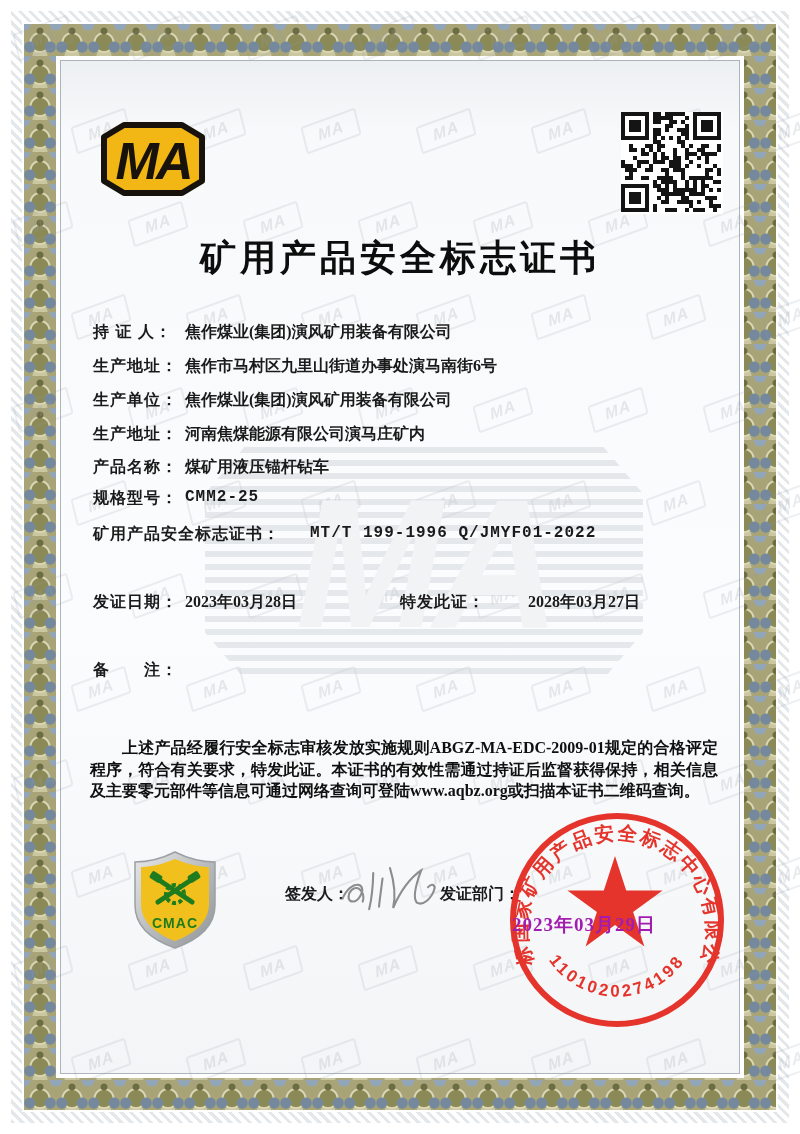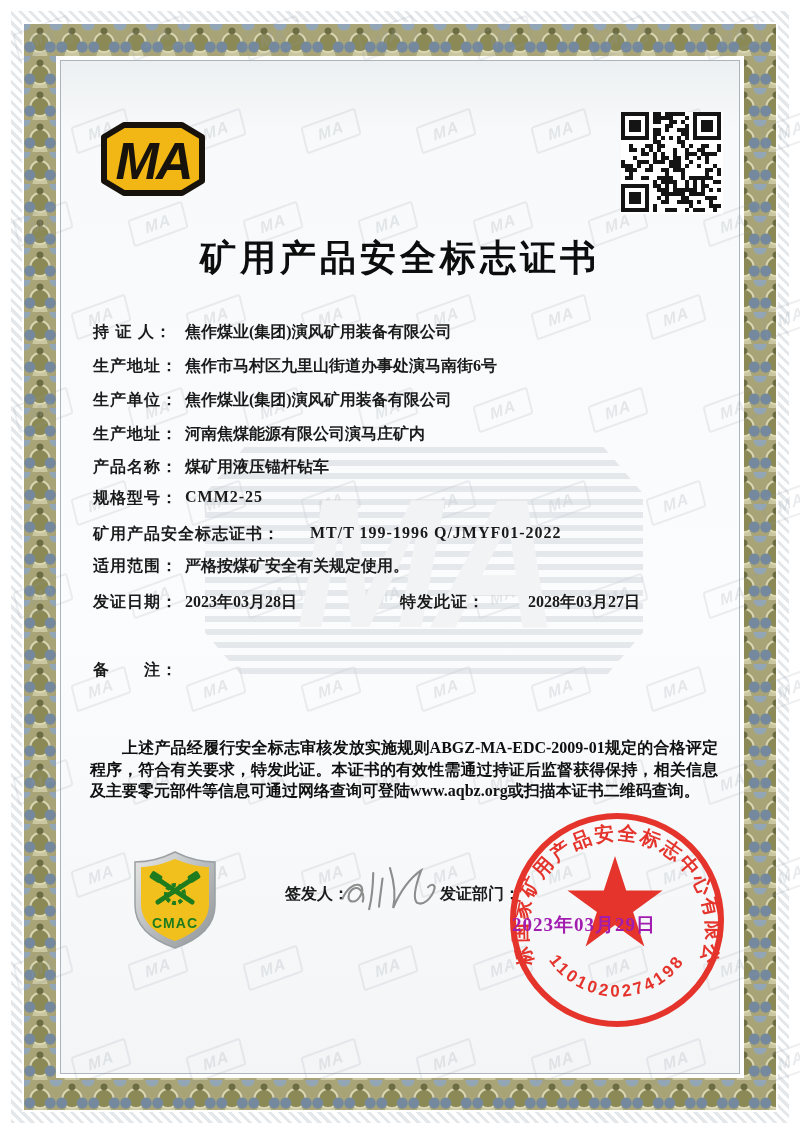--- a/index.html
+++ b/index.html
@@ -42,21 +42,21 @@
   .serial{position:absolute;left:0;right:0;top:142px;text-align:center;
      font-family:"Liberation Serif","DejaVu Serif",serif;font-size:18px;color:#111;}
   .serial .val{font-size:20px;margin-left:10px;}
   .cert-title{position:absolute;left:0;right:0;top:234px;text-align:center;
      font-family:"Liberation Serif","DejaVu Serif",serif;font-weight:900;
      font-size:36px;letter-spacing:4px;color:#0d0d0d;}
   .frow{position:absolute;left:0;right:0;height:24px;font-size:16px;}
   .flab{position:absolute;left:93px;font-weight:700;letter-spacing:1px;}
   .fval{position:absolute;left:185px;font-weight:700;
      font-family:"Liberation Serif","DejaVu Serif",serif;text-align:center;}
-  .fval.latin{font-family:Liberation Serif, serif;letter-spacing:1px;}
+  .fval.latin{font-family:Liberation Mono, monospace;letter-spacing:1px;}
   .statement{position:absolute;left:90px;top:737px;width:628px;
      font-family:"Liberation Serif","DejaVu Serif",serif;font-weight:700;
      font-size:16px;line-height:21.5px;text-indent:2em;text-align:justify;color:#101010;}
   .sign-label{position:absolute;top:884px;font-weight:700;font-size:16px;}
   .stamp-date{position:absolute;left:512px;top:912px;z-index:5;font-weight:700;
      font-size:19px;color:#a21caf;font-family:"Liberation Serif","DejaVu Serif",serif;letter-spacing:1px;}
   .stamp-wrap{position:absolute;left:497px;top:800px;z-index:4;opacity:0.93;}
 </style>
 </head>
 <body>
@@ -497,24 +497,20 @@
     <span class="fval">河南焦煤能源有限公司演马庄矿内</span>
   </div>
   <div class="frow" style="top:488px">
     <span class="flab">规格型号：</span>
     <span class="fval latin">CMM2-25</span>
   </div>
   <div class="frow" style="top:524px">
     <span class="flab">矿用产品安全标志证书：</span>
     <span class="fval latin" style="left:310px">MT/T 199-1996 Q/JMYF01-2022</span>
   </div>
-  <div class="frow" style="top:556px">
-    <span class="flab">适用范围：</span>
-    <span class="fval">严格按煤矿安全有关规定使用。</span>
-  </div>
 
   <div class="frow" style="top:592px">
     <span class="flab">发证日期：</span>
     <span class="fval">2023年03月28日</span>
     <span class="flab" style="left:400px">特发此证：</span>
     <span class="fval" style="left:528px">2028年03月27日</span>
   </div>
 
   <div class="frow" style="top:660px">
     <span class="flab">备　　注：</span>

